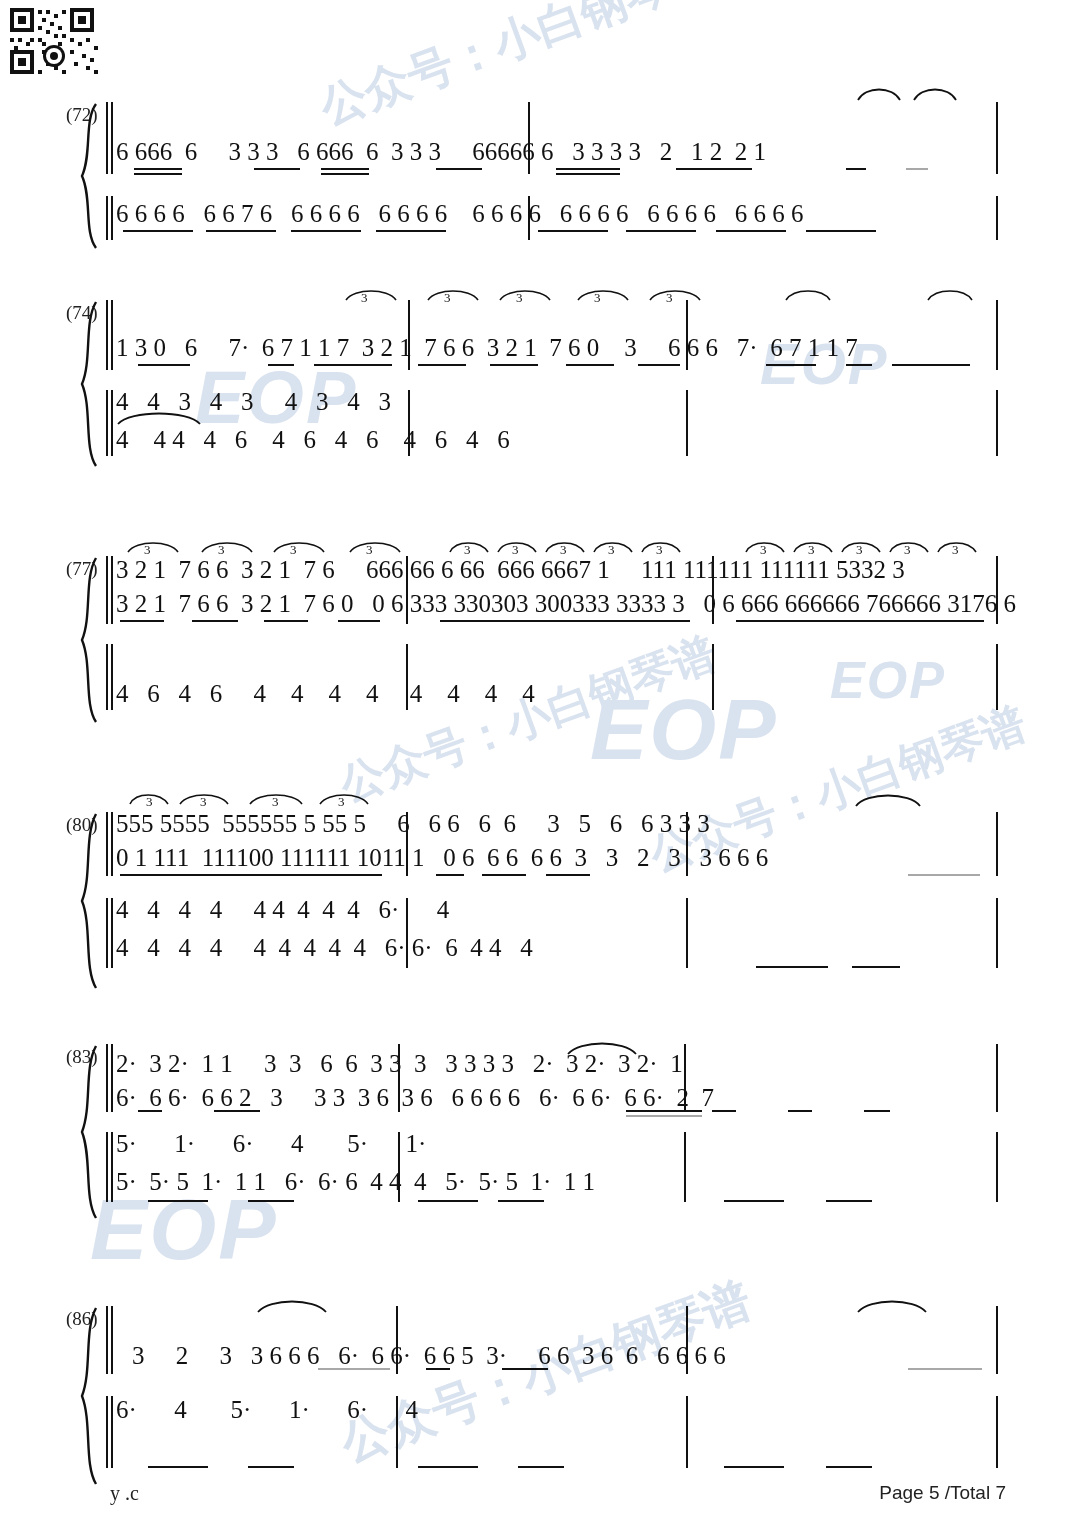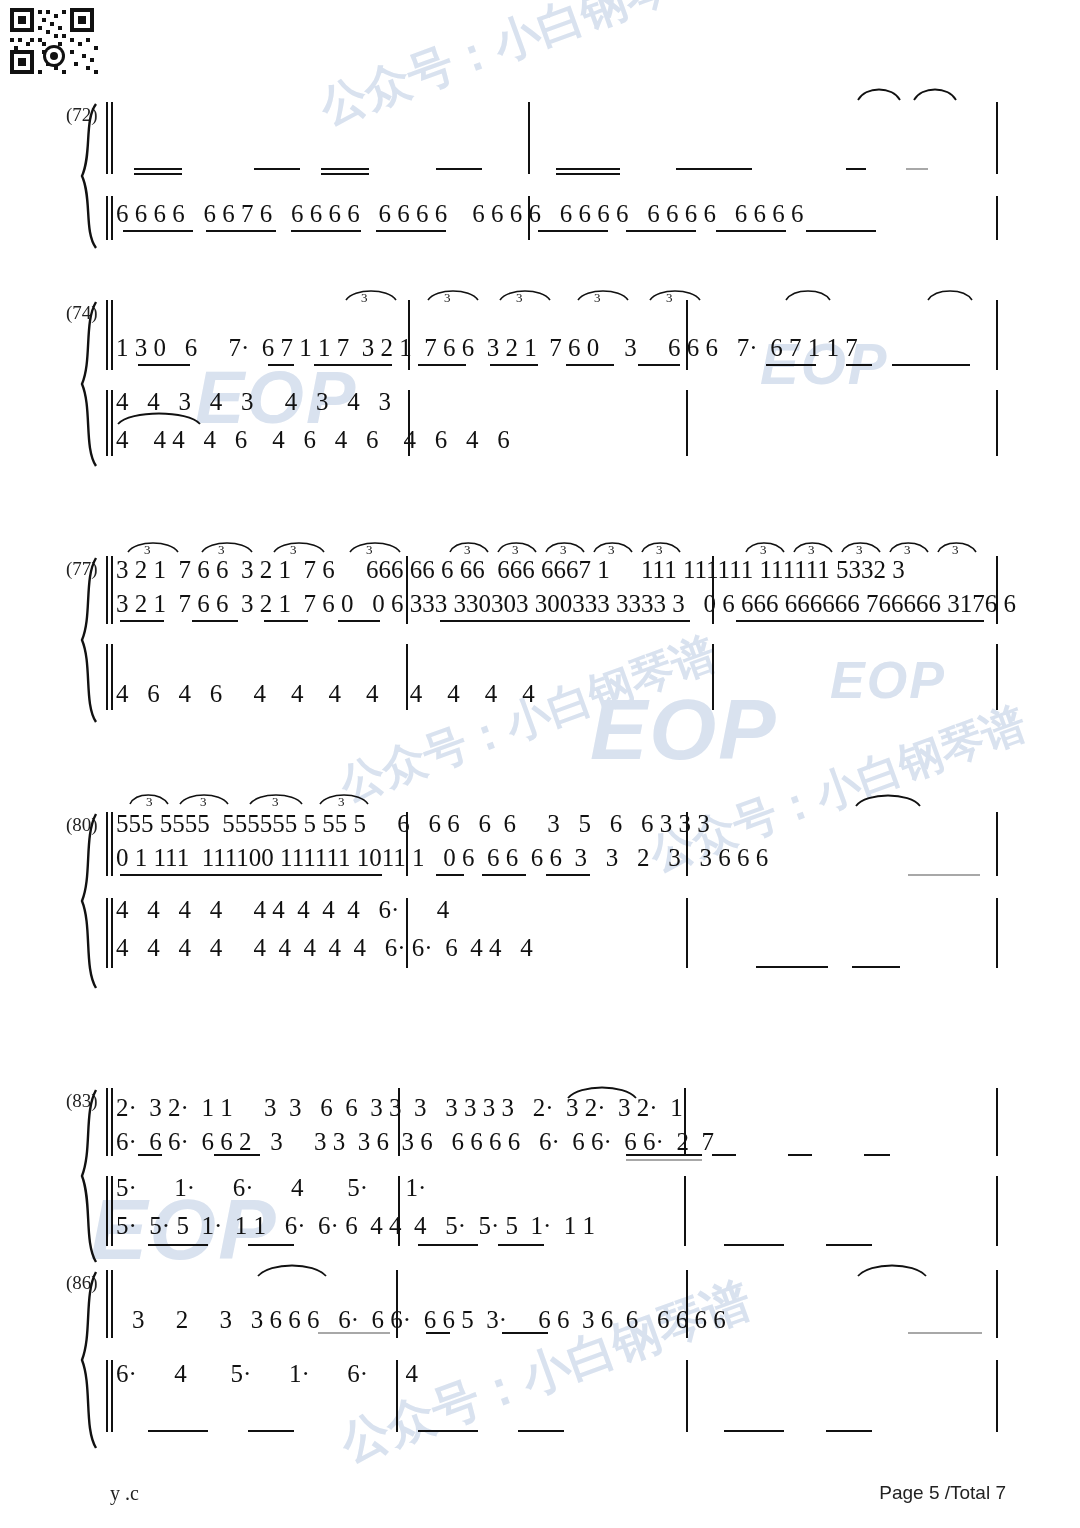--- a/index.html
+++ b/index.html
@@ -222,20 +222,21 @@
 
     <div class="vline" style="left:40px; top:10px; height:72px;"></div>
     <div class="vline" style="left:40px; top:104px; height:44px;"></div>
     <div class="vline" style="left:45px; top:10px; height:72px;"></div>
     <div class="vline" style="left:45px; top:104px; height:44px;"></div>
     <div class="vline" style="left:462px; top:10px; height:72px;"></div>
     <div class="vline" style="left:462px; top:104px; height:44px;"></div>
     <div class="vline" style="left:930px; top:10px; height:72px;"></div>
     <div class="vline" style="left:930px; top:104px; height:44px;"></div>
 
+    <div class="notes rh" style="left:50px; top:46px;">6 666  6     3 3 3   6 666  6  3 3 3     66666 6   3 3 3 3   2   1 2  2 1</div>
     <div class="notes lh" style="left:50px; top:108px;">6 6 6 6   6 6 7 6   6 6 6 6   6 6 6 6    6 6 6 6   6 6 6 6   6 6 6 6   6 6 6 6</div>
 
     <div class="beam" style="left:68px; top:76px; width:48px;"></div>
     <div class="beam" style="left:68px; top:81px; width:48px;"></div>
     <div class="beam" style="left:188px; top:76px; width:46px;"></div>
     <div class="beam" style="left:255px; top:76px; width:48px;"></div>
     <div class="beam" style="left:255px; top:81px; width:48px;"></div>
     <div class="beam" style="left:370px; top:76px; width:46px;"></div>
     <div class="beam" style="left:490px; top:76px; width:64px;"></div>
     <div class="beam" style="left:490px; top:81px; width:64px;"></div>
@@ -531,21 +532,21 @@
     <div class="beam" style="left:370px; top:84px; width:28px;"></div>
     <div class="beam" style="left:416px; top:84px; width:44px;"></div>
     <div class="beam" style="left:480px; top:84px; width:44px;"></div>
     <div class="beam grey" style="left:842px; top:84px; width:72px;"></div>
 
     <div class="beam" style="left:690px; top:176px; width:72px;"></div>
     <div class="beam" style="left:786px; top:176px; width:48px;"></div>
   </div>
 </div>
 
-<div class="system" style="top:1038px; height:200px;margin-top:44px;">
+<div class="system" style="top:1038px; height:200px;">
   <div class="sys-inner">
     <div class="measure-no" style="top:8px;">(83)</div>
 
     <div class="brace" style="top:6px;">
       <svg width="22" height="176" viewBox="0 0 22 176">
           <path d="M18 2 C6 24, 14 62, 4 88 C14 114, 6 154, 18 174" stroke="#111" stroke-width="2.4" fill="none"></path>
         </svg>
     </div>
 
     <div class="vline" style="left:40px; top:6px; height:68px;"></div>
@@ -580,21 +581,21 @@
 
     <div class="beam" style="left:82px;  top:162px; width:60px;"></div>
     <div class="beam" style="left:182px; top:162px; width:46px;"></div>
     <div class="beam" style="left:352px; top:162px; width:60px;"></div>
     <div class="beam" style="left:432px; top:162px; width:46px;"></div>
     <div class="beam" style="left:658px; top:162px; width:60px;"></div>
     <div class="beam" style="left:760px; top:162px; width:46px;"></div>
   </div>
 </div>
 
-<div class="system" style="top:1260px; height:200px;text-align:right;">
+<div class="system" style="top:1296px; height:200px;text-align:right;">
   <div class="sys-inner">
     <div class="measure-no" style="top:12px;">(86)</div>
 
     <div class="brace" style="top:10px;">
       <svg width="22" height="180" viewBox="0 0 22 180">
           <path d="M18 2 C6 24, 14 64, 4 90 C14 116, 6 158, 18 178" stroke="#111" stroke-width="2.4" fill="none"></path>
         </svg>
     </div>
 
     <div class="vline" style="left:40px; top:10px; height:68px;"></div>

